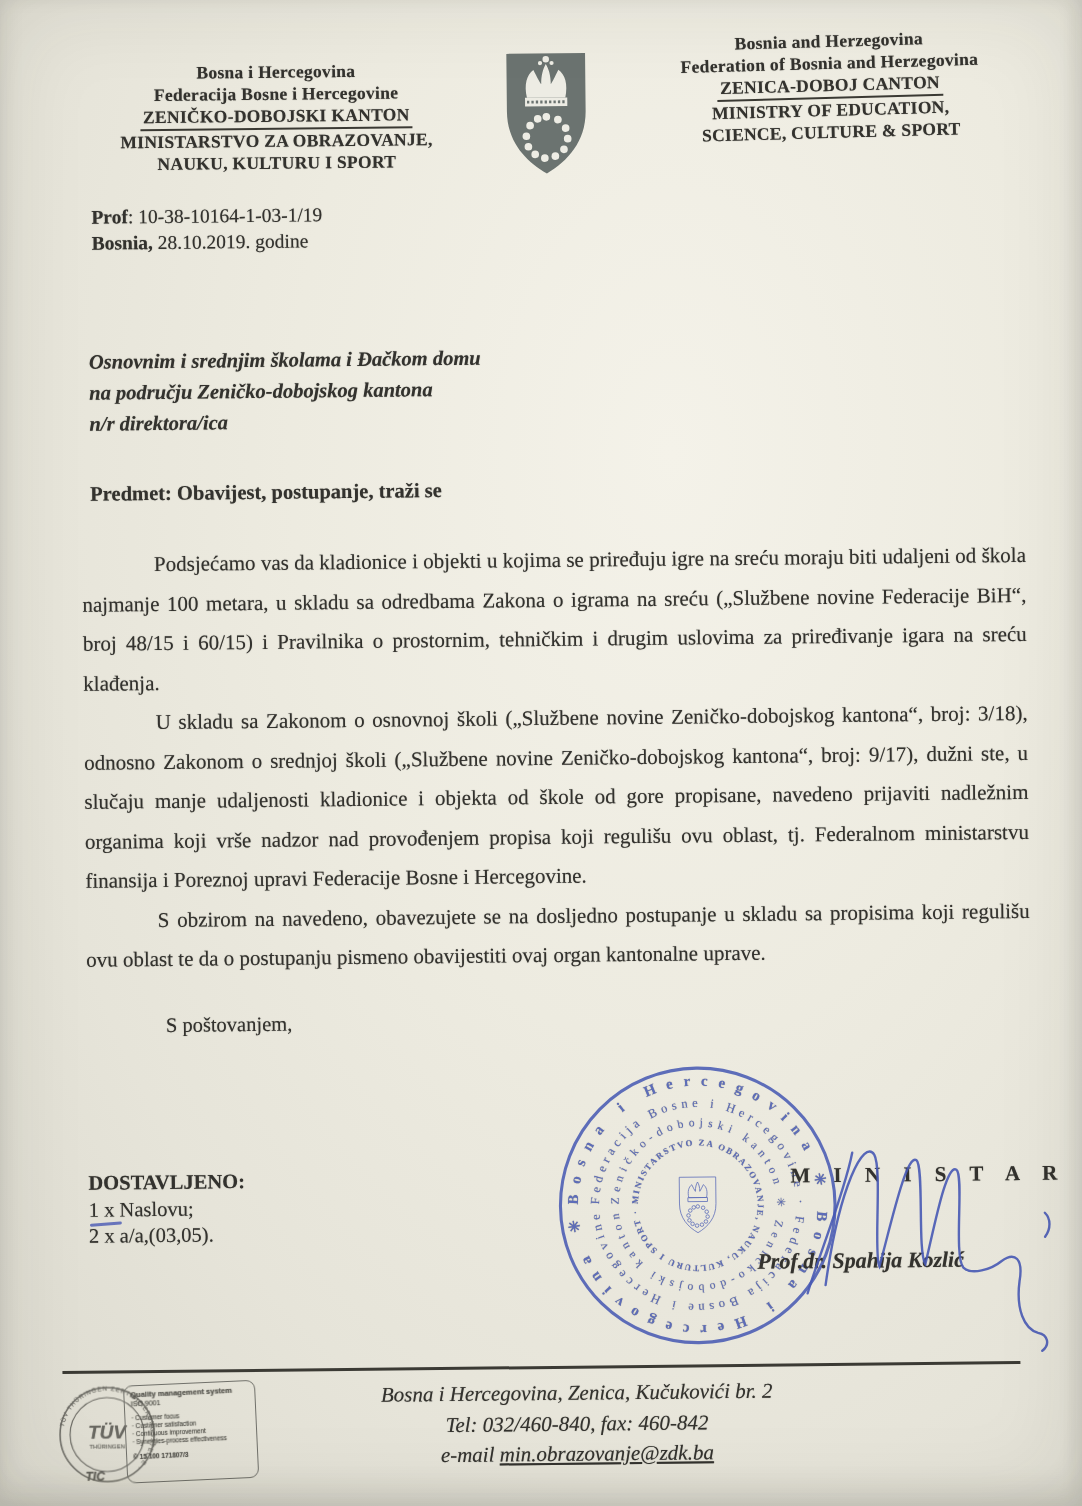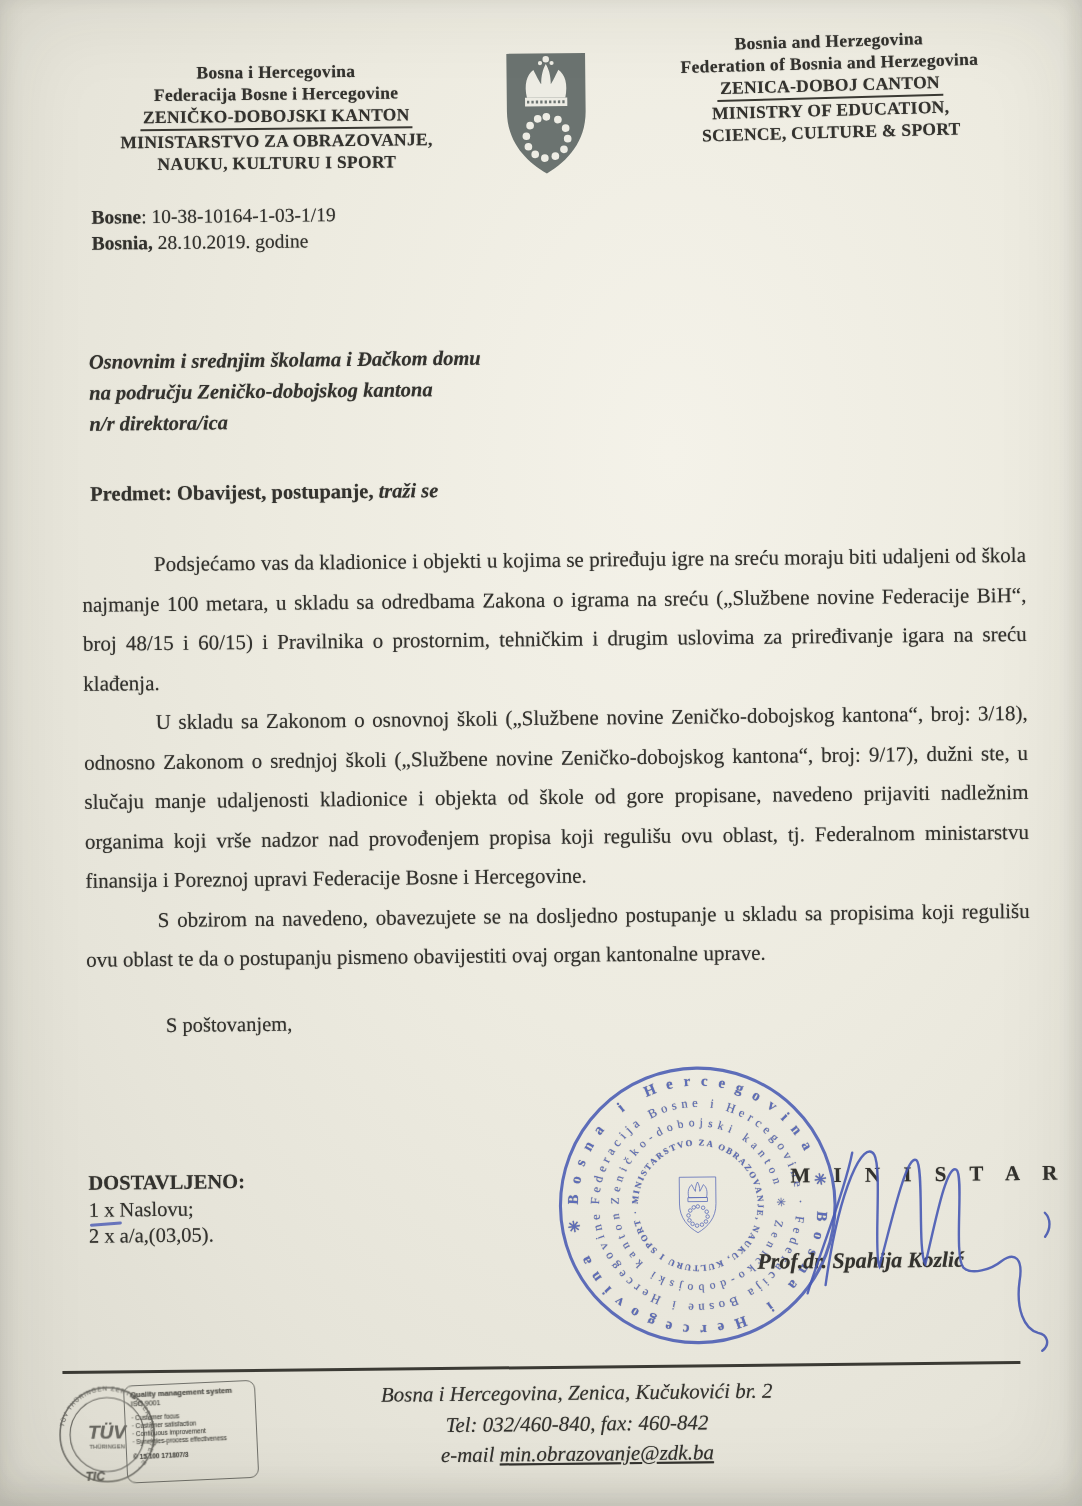--- a/index.html
+++ b/index.html
@@ -8,21 +8,21 @@
     background:radial-gradient(ellipse at 62% 30%, #f4f2e9 0%, #edebe0 40%, #e6e4d9 70%, #dcdacf 100%);
     font-family:"Liberation Serif", serif;color:#33322e;
   }
   .photo::after{
     content:"";position:absolute;inset:0;pointer-events:none;
     box-shadow:inset 0 0 90px rgba(40,40,30,.10), inset 0 -18px 26px rgba(40,40,30,.10), inset -6px 0 18px rgba(40,40,30,.05);
   }
   .tilt{position:absolute;inset:0;transform:rotate(-0.6deg);transform-origin:50% 50%;}
   .abs{position:absolute;}
   .b{font-weight:bold;}
-  .i{font-style:italic;}
+  .i{}
   .fuzz{text-shadow:0 0 1px rgba(55,54,48,.55);}
   
   .hdr{width:390px;text-align:center;font-weight:bold;font-size:17.5px;line-height:22px;letter-spacing:.3px;}
   .hrule{display:inline-block;border-bottom:2.5px solid #3a3933;padding:0 3px 1px;}
   
   .ref{font-size:19.5px;line-height:26px;}
   
   .addr{font-size:20.5px;line-height:31px;font-weight:bold;font-style:italic;}
   
   .subj{font-size:20.5px;}
@@ -90,21 +90,21 @@
     <div class="abs hdr" style="left:642px;top:33px;transform:rotate(-1deg);">
       <div>Bosnia and Herzegovina</div>
       <div>Federation of Bosnia and Herzegovina</div>
       <div><span class="hrule">ZENICA-DOBOJ CANTON</span></div>
       <div>MINISTRY OF EDUCATION,</div>
       <div>SCIENCE, CULTURE &amp;  SPORT</div>
     </div>
 
     <div class="abs ref" style="left:97px;top:200px;">
       <div>
-        <span class="b">Bosne</span><span>: 10-38-10164-1-03-1/19</span>
+        <span class="b">Prof</span><span>: 10-38-10164-1-03-1/19</span>
       </div>
       <div>
         <span class="b">Bosnia,</span><span> 28.10.2019. godine</span>
       </div>
     </div>
 
     <div class="abs addr" style="left:93px;top:342px;">
       <div>Osnovnim i srednjim školama i Đačkom domu</div>
       <div>na području Zeničko-dobojskog kantona</div>
       <div>n/r direktora/ica</div>

